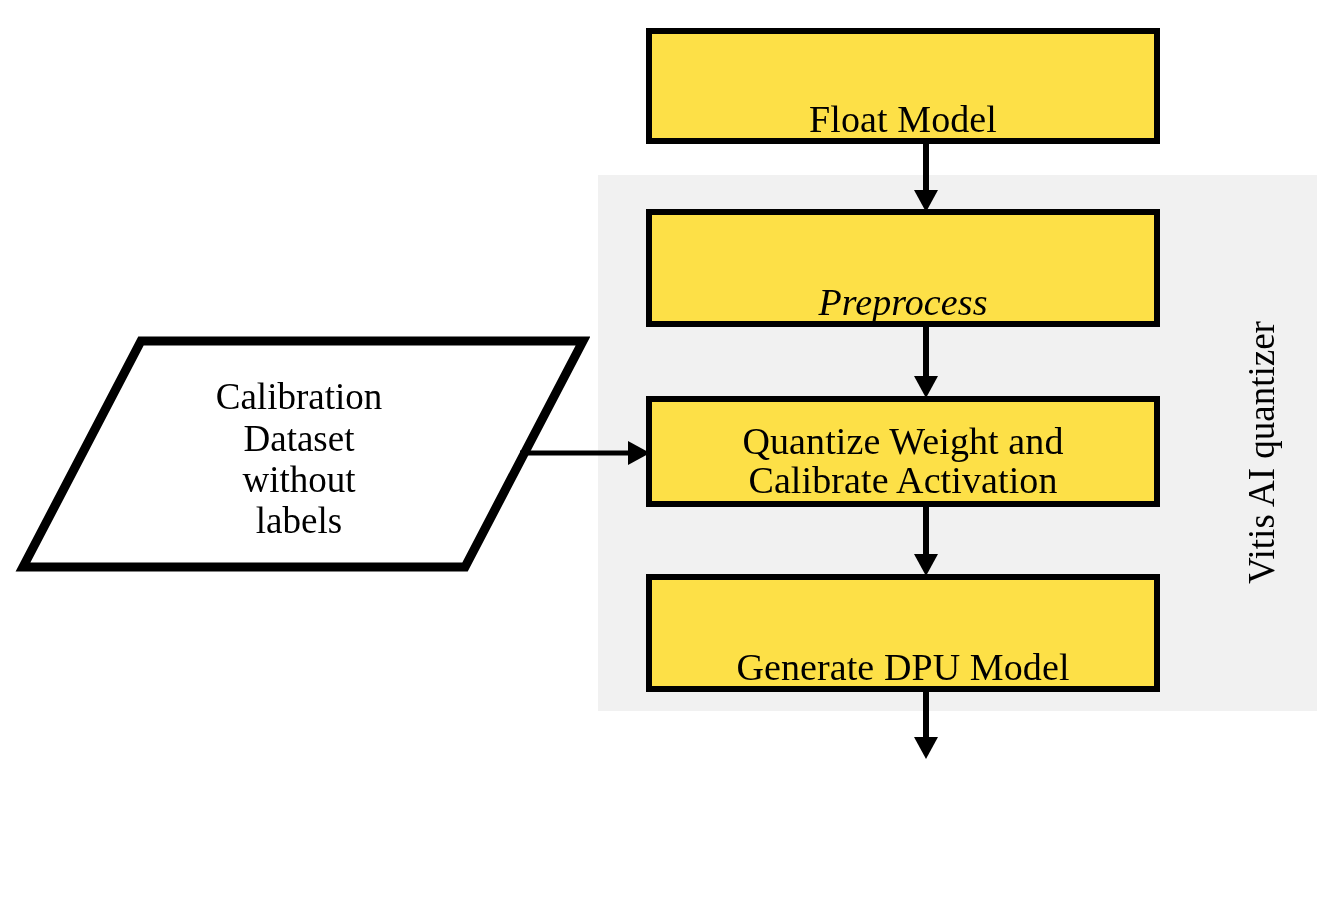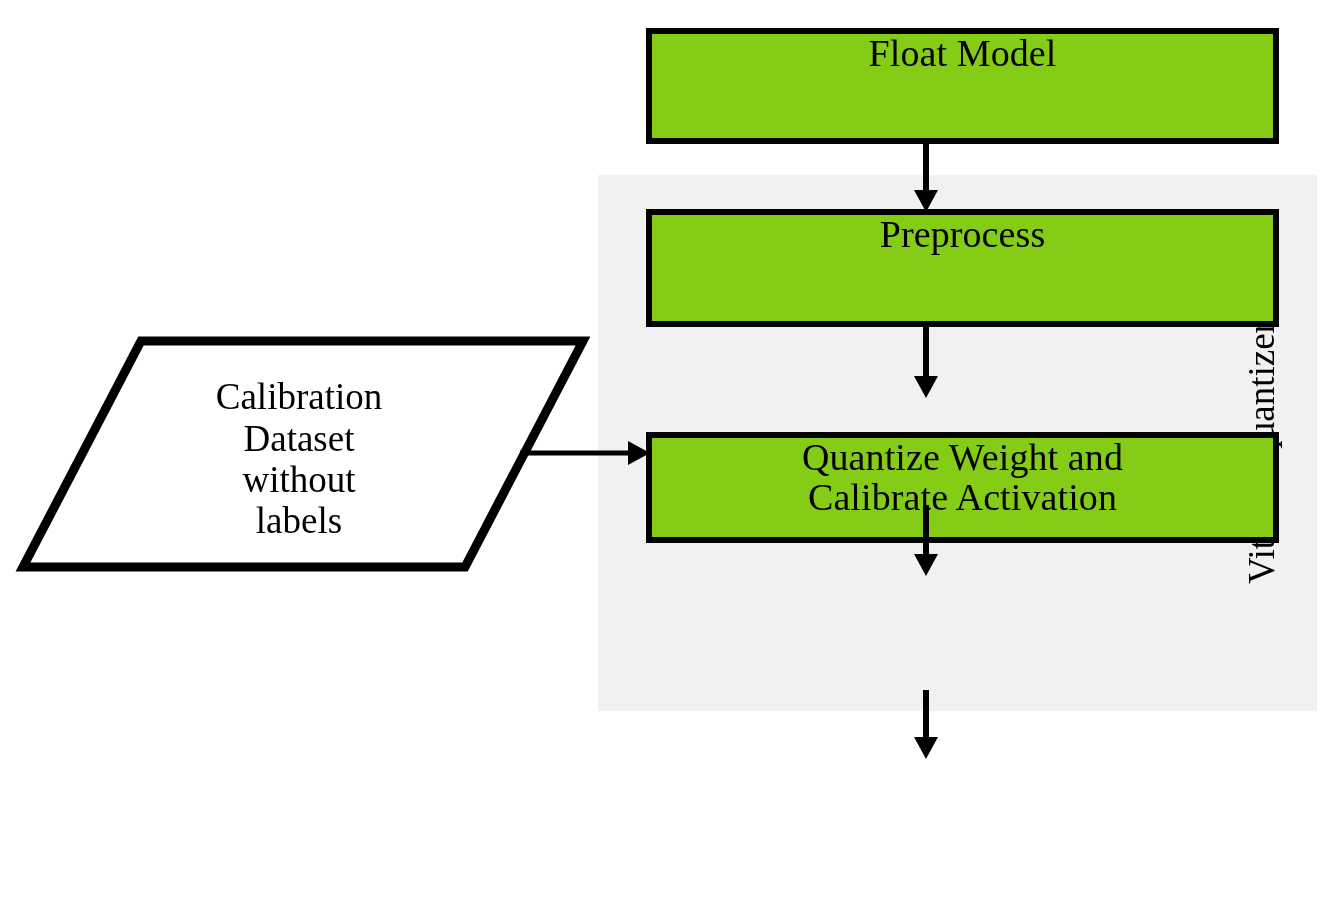--- a/index.html
+++ b/index.html
@@ -26,43 +26,43 @@
     top: 175px;
     width: 719px;
     height: 536px;
     background: #f1f1f1;
   }
 
   
   .node-box {
     position: absolute;
     left: 646px;
-    width: 633px;
+    width: 514px;
     box-sizing: border-box;
-    background: #84cc16;
+    background: #fde047;
     border: 6px solid #000000;
     display: flex;
-    align-items: flex-start;
+    align-items: flex-end;
     justify-content: center;
     text-align: center;
   }
   .node-label {
     font-size: 38px;
     line-height: 1.0;
     letter-spacing: 0.1px;
     white-space: pre-line;
     padding: 0 10px;
   }
   .node-label.two-line {
     line-height: 1.04;
   }
 
   #box-float      { top: 28px;  height: 116px; }
-  #box-preprocess { top: 209px; height: 118px; }
-  #box-quantize   { top: 396px; height: 111px; margin-top: 36px; }
+  #box-preprocess { top: 209px; height: 118px; font-style: italic; }
+  #box-quantize   { top: 396px; height: 111px; }
   #box-generate   { top: 574px; height: 118px; }
   #box-deploy     { top: 757px; height: 121px; }
 
   
   .data-node {
     position: absolute;
     left: 14px;
     top: 332px;
     width: 576px;
     height: 244px;
@@ -123,20 +123,23 @@
 
   <div class="node-box" id="box-preprocess">
     <div class="node-label">Preprocess</div>
   </div>
 
   <div class="node-box" id="box-quantize">
     <div class="node-label two-line">Quantize Weight and
 Calibrate Activation</div>
   </div>
 
+  <div class="node-box" id="box-generate">
+    <div class="node-label">Generate DPU Model</div>
+  </div>
 
 
   <div class="data-node">
     <svg width="576" height="244" viewBox="0 0 576 244">
       <polygon points="127,9 569,9 451,235 9,235" fill="#ffffff" stroke="#000000" stroke-width="9" stroke-linejoin="miter"></polygon>
     </svg>
     <div class="data-node-label">Calibration
 Dataset
 without
 labels</div>

